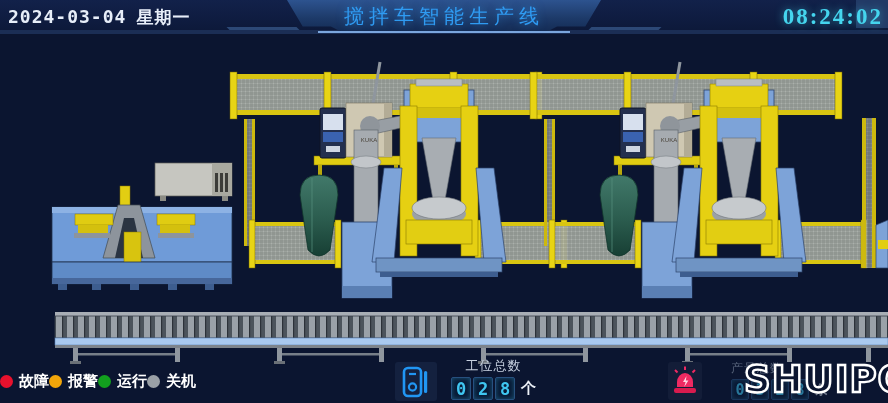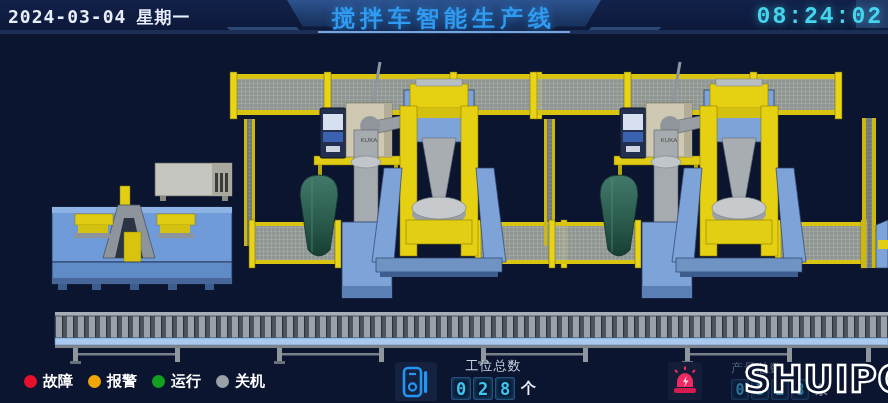--- a/index.html
+++ b/index.html
@@ -13,35 +13,35 @@
   .header-accent{position:absolute;top:30px;left:0;width:888px;height:4px;background:#1b2e55;}
   .clock-panel{position:absolute;top:0;right:0;width:32px;height:28px;background:#233a66;}
   .banner{position:absolute;top:0;left:287px;width:314px;height:33px;
           background:linear-gradient(180deg,#2d538f 0%,#1d3a69 55%,#132a52 100%);
           clip-path:polygon(0 0,100% 0,95% 80%,86% 80%,82% 100%,18% 100%,14% 80%,5% 80%);}
   .banner-underline{position:absolute;top:31px;left:318px;width:252px;height:2px;background:#7ba6dd;}
   .wing{position:absolute;top:27px;width:70px;height:3px;background:#2c4876;}
   .wing.left{left:228px;transform:skewX(45deg);}
   .wing.right{left:590px;transform:skewX(-45deg);}
   .page-title{position:absolute;top:3px;left:287px;width:314px;text-align:center;
-          font-size:23px;font-weight:bold;color:#2f9bf2;letter-spacing:5px;
+          font-size:20px;font-weight:normal;color:#2f9bf2;letter-spacing:5px;
           text-shadow:0 0 9px rgba(47,155,242,.55);}
   .datetime{position:absolute;top:6px;left:8px;color:#e7eef9;font-weight:bold;
           font-family:"DejaVu Sans Mono","Liberation Mono",monospace;font-size:18px;letter-spacing:1px;}
   .datetime .weekday{margin-left:10px;font-family:"Liberation Sans","DejaVu Sans",sans-serif;font-size:17px;}
   .clock{position:absolute;top:4px;right:5px;color:#45d5ee;font-weight:bold;
-          font-family:Liberation Mono, monospace;font-size:23px;letter-spacing:2px;
+          font-family:Liberation Serif, serif;font-size:23px;letter-spacing:2px;
           text-shadow:0 0 8px rgba(69,213,238,.6);margin-left:44px;}
 
   
   .scene{position:absolute;top:0;left:0;z-index:1;}
 
   
   .bottombar{position:absolute;left:0;bottom:0;width:888px;height:43px;z-index:5;}
-  .legend{position:absolute;left:24px;bottom:12px;display:flex;gap:15px;}
+  .legend{position:absolute;left:0;bottom:12px;display:flex;}
   .legend-item{display:flex;align-items:center;gap:6px;color:#ffffff;font-size:15px;font-weight:bold;}
   .dot{width:13px;height:13px;border-radius:50%;}
   .dot-fault{background:#e8112d;}
   .dot-alarm{background:#f2a60a;}
   .dot-running{background:#12a01e;}
   .dot-off{background:#9aa0a6;}
 
   .counter-tile{position:absolute;left:395px;bottom:2px;width:42px;height:39px;background:#14213f;
           border-radius:3px;display:flex;align-items:center;justify-content:center;}
   .station-counter{position:absolute;left:451px;bottom:3px;text-align:center;}

